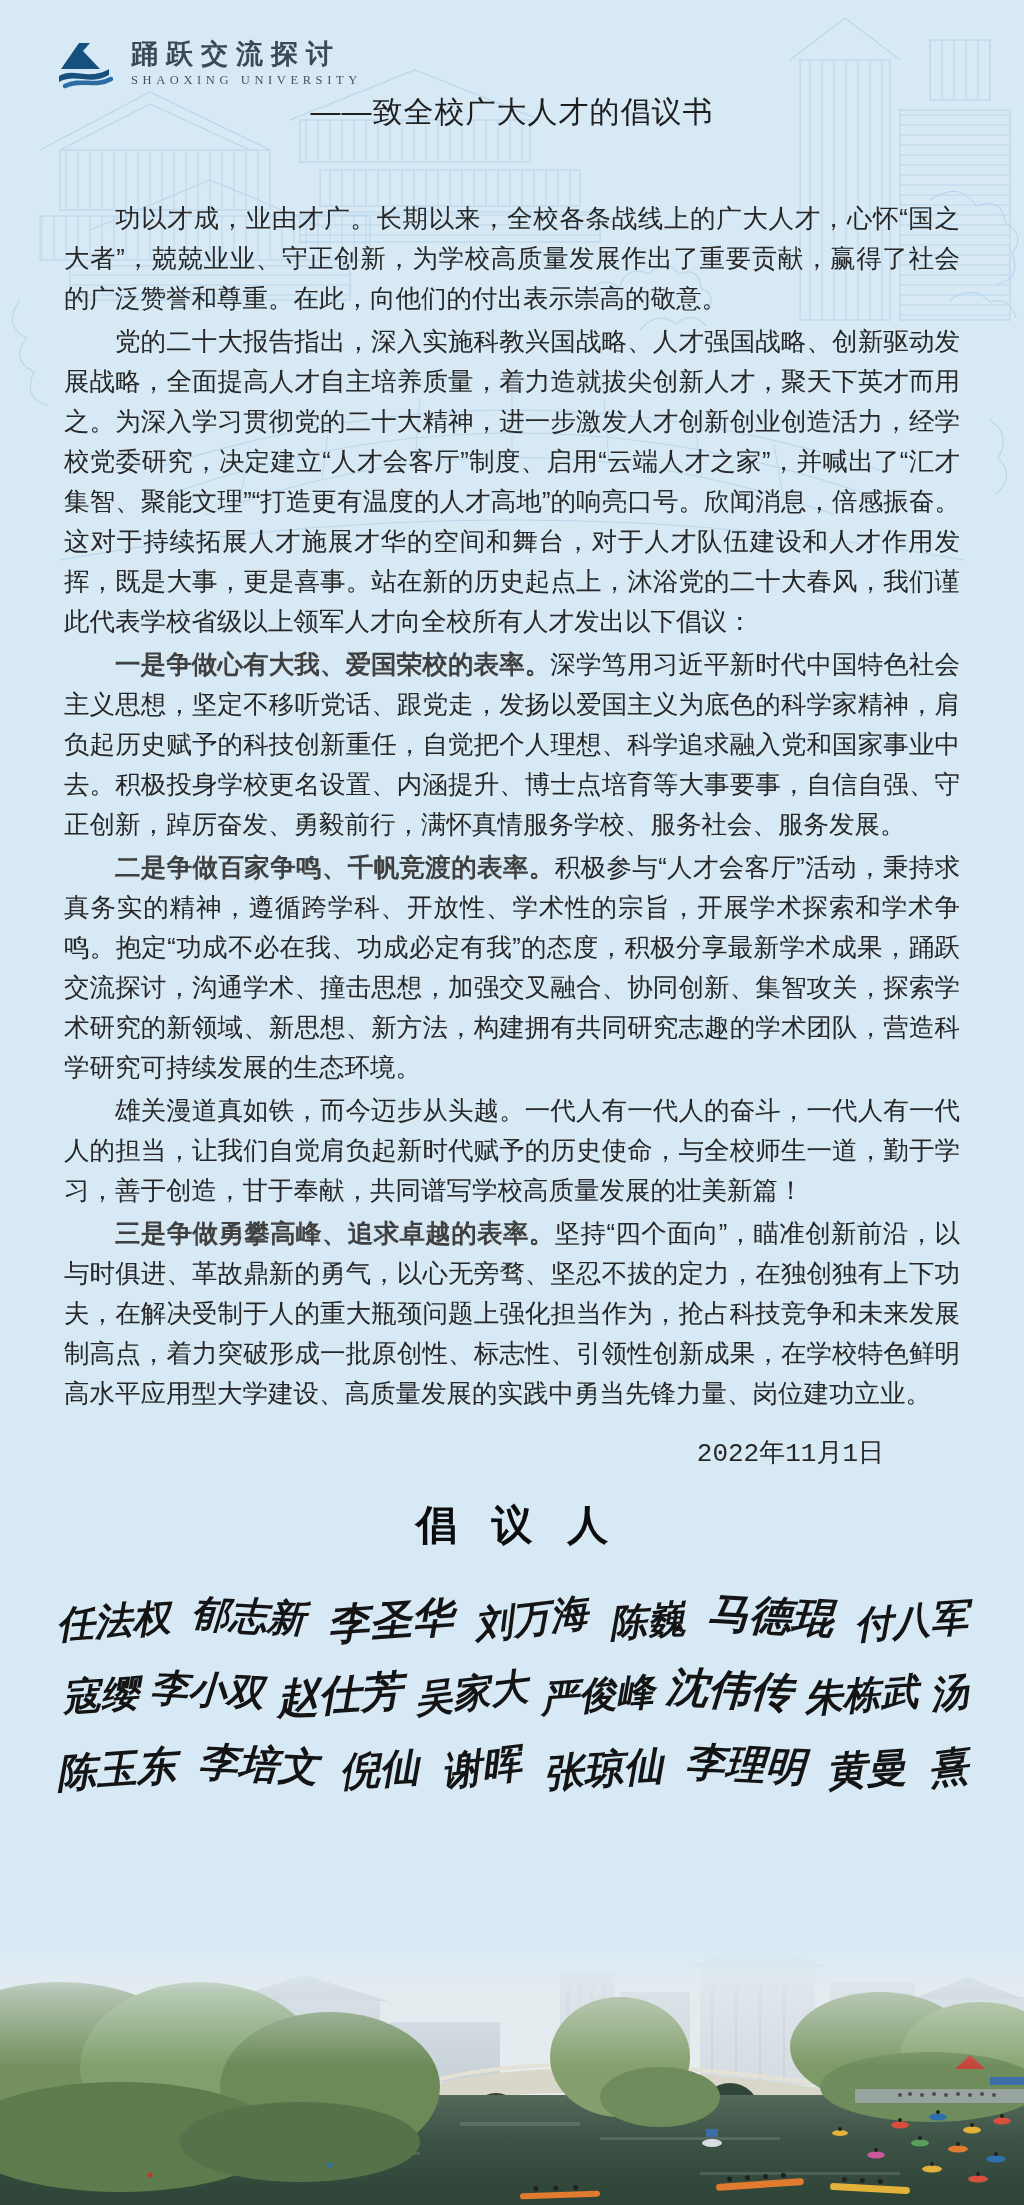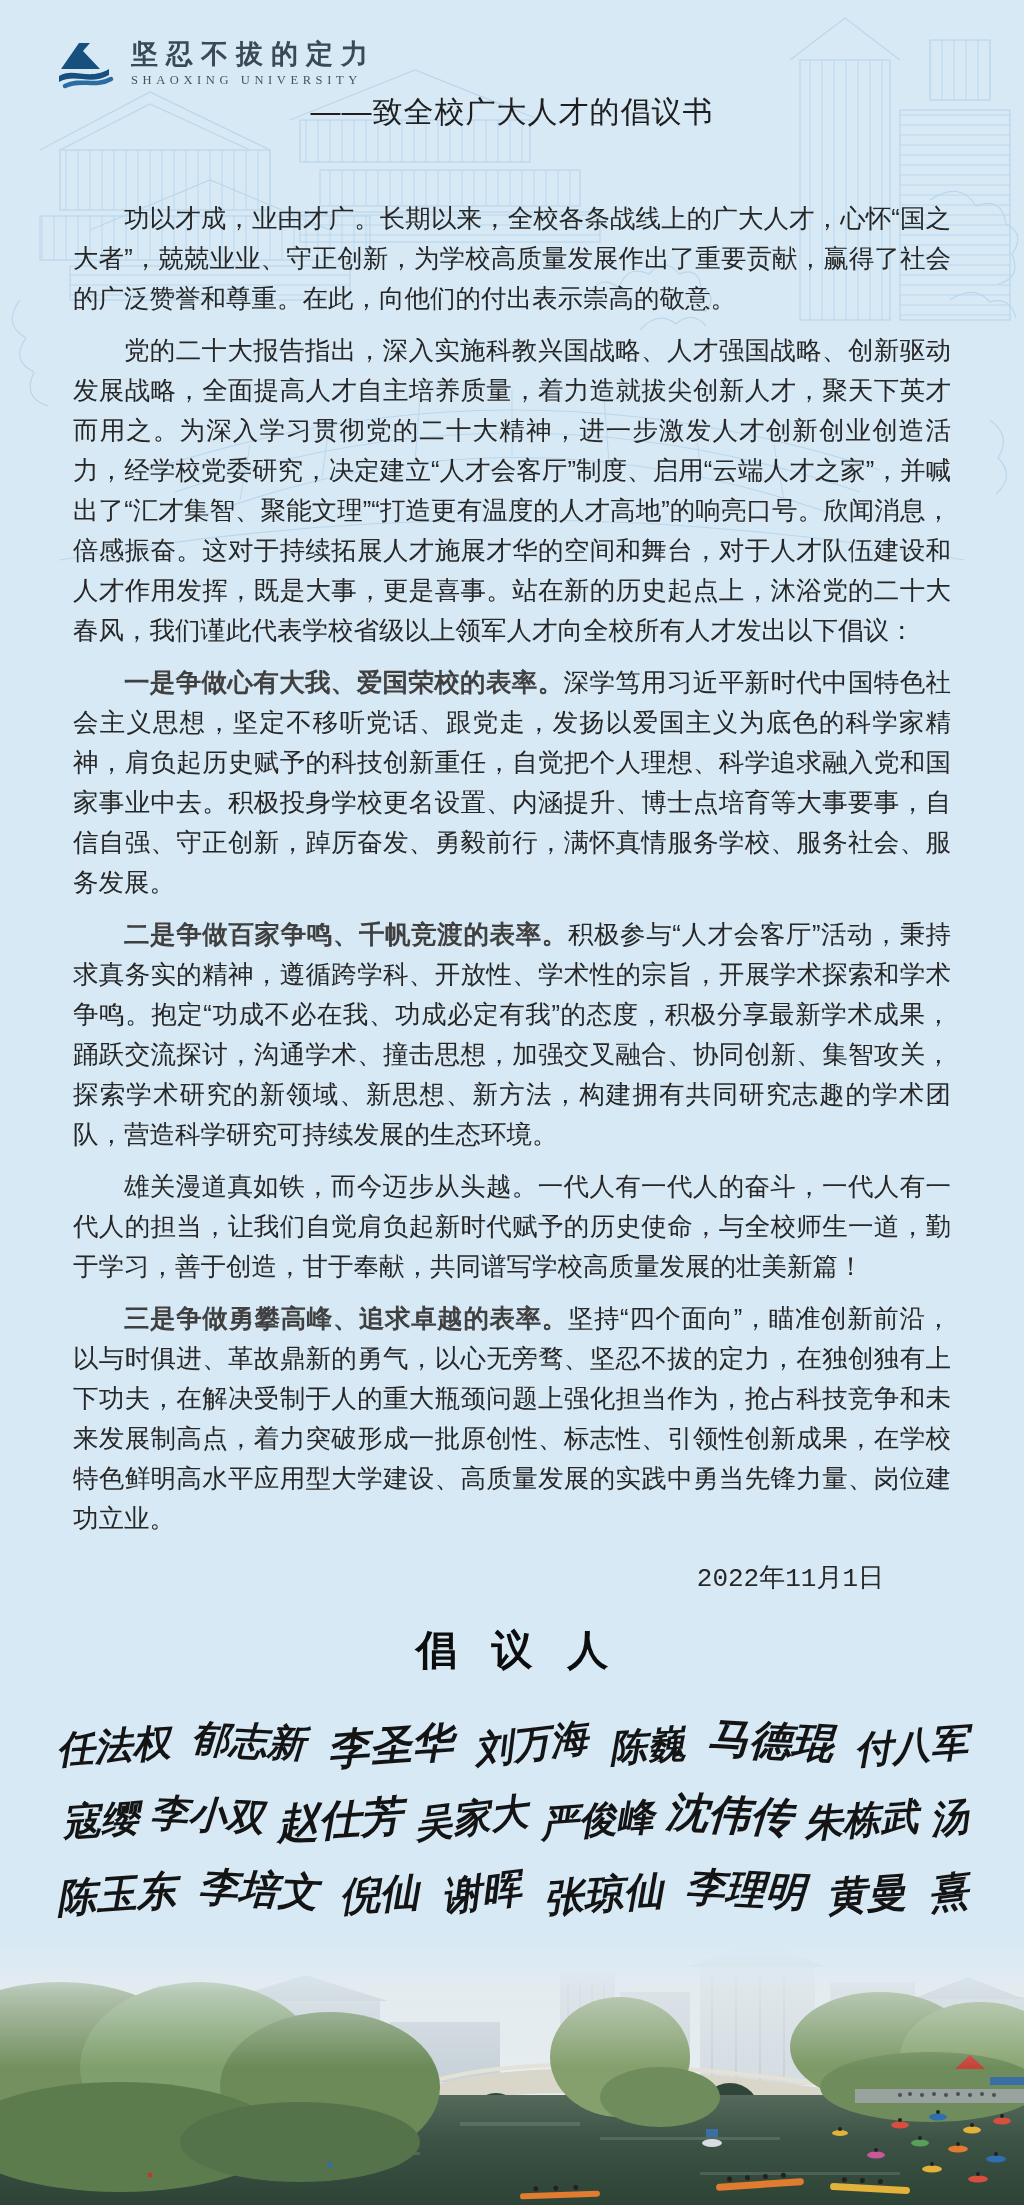--- a/index.html
+++ b/index.html
@@ -15,21 +15,21 @@
            letter-spacing:8px;color:#3a4956;line-height:1.1;}
   .logo-en{font-family:"Liberation Serif",serif;font-size:12.5px;letter-spacing:4.6px;
            color:#45535f;margin-top:4px;}
   
   .title{margin-top:76px;text-align:center;font-family:"Liberation Serif",serif;
          font-size:37px;font-weight:900;color:#101010;letter-spacing:3px;line-height:1.2;}
   .subtitle{text-align:center;font-size:30px;color:#1f1f1f;letter-spacing:1px;line-height:1.2;}
   
   .body-text{margin:68px 61px 0 61px;font-size:25.5px;line-height:40px;
              text-align:justify;color:#272727;}
-  .para{margin:12px;text-indent:2em;}
+  .para{margin:3px;text-indent:2em;}
   .para .lead{font-weight:bold;color:#404040;}
   .date-line{margin:22px 140px 0 0;text-align:right;font-size:26px;color:#272727;font-family:Liberation Mono, monospace;}
   .proposers-heading{margin-top:32px;text-align:center;font-family:"Liberation Serif",serif;
          font-size:41px;font-weight:900;color:#0d0d0d;letter-spacing:0.85em;text-indent:0.85em;line-height:1.15;}
   
   .sigs{margin:36px 56px 0 56px;}
   .sig-row{display:flex;justify-content:space-between;align-items:center;height:68px;}
   .sig-row+.sig-row{margin-top:6px;}
   .sig{font-family:"DejaVu Serif",serif;font-style:italic;font-weight:600;
        font-size:38px;color:#141414;white-space:nowrap;}
@@ -100,21 +100,21 @@
 
   <div class="content">
 
     <div class="logo">
       <svg class="logo-mark" viewBox="0 0 62 56" aria-hidden="true">
         <path d="M6 33 L24 7 L35 7 L28 15 L45 33 Z" fill="#17507e"></path>
         <path d="M4 40 C18 31 34 45 54 33 L54 39 C36 50 20 37 4 46 Z" fill="#17507e"></path>
         <path d="M10 50 C26 42 40 52 56 43" stroke="#2b6ca3" stroke-width="4.5" fill="none" stroke-linecap="round"></path>
       </svg>
       <div>
-        <div class="logo-cn">坚忍不拔的定力</div>
+        <div class="logo-cn">踊跃交流探讨</div>
         <div class="logo-en">SHAOXING UNIVERSITY</div>
       </div>
     </div>
 
     <div class="subtitle">——致全校广大人才的倡议书</div>
 
     <div class="body-text">
       <p class="para"><span class="lead"></span><span>功以才成，业由才广。长期以来，全校各条战线上的广大人才，心怀“国之大者”，兢兢业业、守正创新，为学校高质量发展作出了重要贡献，赢得了社会的广泛赞誉和尊重。在此，向他们的付出表示崇高的敬意。</span></p>
       <p class="para"><span class="lead"></span><span>党的二十大报告指出，深入实施科教兴国战略、人才强国战略、创新驱动发展战略，全面提高人才自主培养质量，着力造就拔尖创新人才，聚天下英才而用之。为深入学习贯彻党的二十大精神，进一步激发人才创新创业创造活力，经学校党委研究，决定建立“人才会客厅”制度、启用“云端人才之家”，并喊出了“汇才集智、聚能文理”“打造更有温度的人才高地”的响亮口号。欣闻消息，倍感振奋。这对于持续拓展人才施展才华的空间和舞台，对于人才队伍建设和人才作用发挥，既是大事，更是喜事。站在新的历史起点上，沐浴党的二十大春风，我们谨此代表学校省级以上领军人才向全校所有人才发出以下倡议：</span></p>
       <p class="para"><span class="lead">一是争做心有大我、爱国荣校的表率。</span><span>深学笃用习近平新时代中国特色社会主义思想，坚定不移听党话、跟党走，发扬以爱国主义为底色的科学家精神，肩负起历史赋予的科技创新重任，自觉把个人理想、科学追求融入党和国家事业中去。积极投身学校更名设置、内涵提升、博士点培育等大事要事，自信自强、守正创新，踔厉奋发、勇毅前行，满怀真情服务学校、服务社会、服务发展。</span></p>

